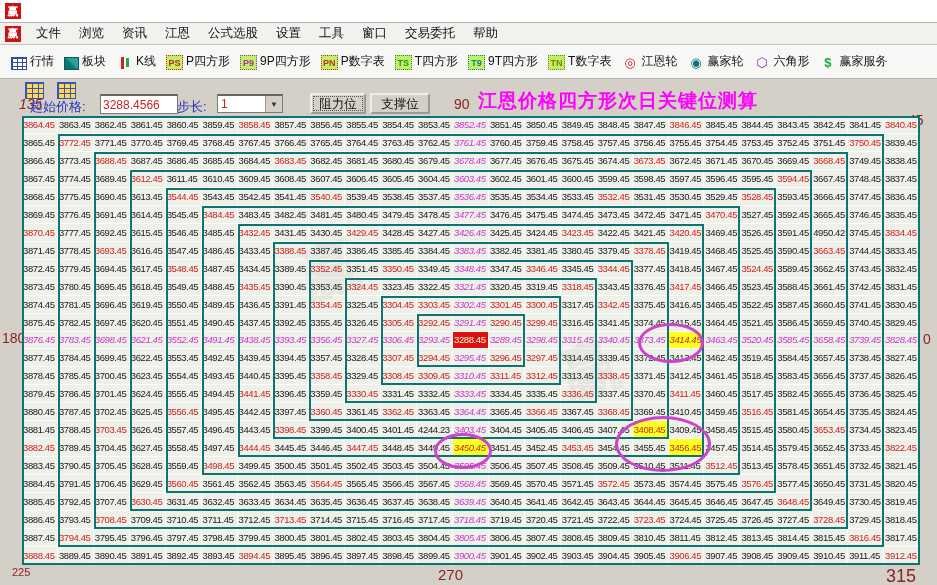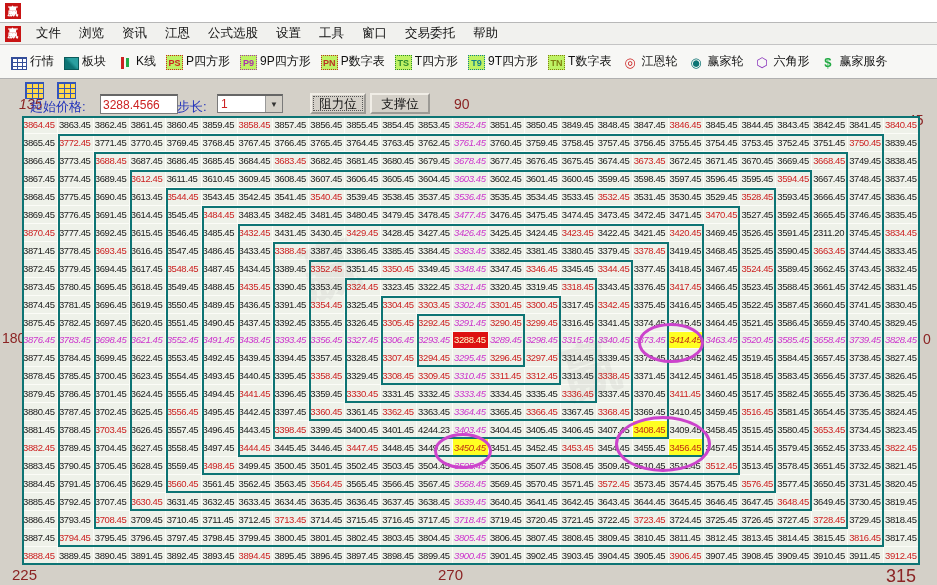--- a/index.html
+++ b/index.html
@@ -144,25 +144,26 @@
   <span class="plabel" style="left:30px;top:98px;">起始价格:</span>
   <input id="start-price" value="3288.4566" style="">
   <span class="plabel" style="left:177px;top:98px;">步长:</span>
   <div id="step-select">
     <span class="val">1</span>
     <span class="arrow">▼</span>
   </div>
   <button class="pbtn" id="btn-resist">阻力位</button>
   <button class="pbtn" id="btn-support">支撑位</button>
   <span class="alabel" style="left:454px;top:96px;">90</span>
+  <span id="heading">江恩价格四方形次日关键位测算</span>
   <span class="alabel" style="left:908px;top:112px;">45</span>
 
   <span class="alabel" style="left:2px;top:330px;">180</span>
   <span class="alabel" style="left:923px;top:331px;">0</span>
-  <span class="alabel" style="left:12px;top:566px;font-size:15px;">225</span>
+  <span class="alabel" style="left:12px;top:566px;font-size:11px;">225</span>
   <span class="alabel" style="left:438px;top:566px;font-size:15px;">270</span>
   <span class="alabel" style="left:886px;top:566px;font-size:18px;">315</span>
 
   <div id="grid">
       <div class="cell angle">3864.45</div>
       <div class="cell">3863.45</div>
       <div class="cell">3862.45</div>
       <div class="cell">3861.45</div>
       <div class="cell">3860.45</div>
       <div class="cell">3859.45</div>
@@ -325,21 +326,21 @@
       <div class="cell cross">3426.45</div>
       <div class="cell">3425.45</div>
       <div class="cell">3424.45</div>
       <div class="cell angle">3423.45</div>
       <div class="cell">3422.45</div>
       <div class="cell">3421.45</div>
       <div class="cell angle">3420.45</div>
       <div class="cell">3469.45</div>
       <div class="cell">3526.45</div>
       <div class="cell">3591.45</div>
-      <div class="cell">2311.20</div>
+      <div class="cell">4950.42</div>
       <div class="cell">3745.45</div>
       <div class="cell angle">3834.45</div>
       <div class="cell">3871.45</div>
       <div class="cell">3778.45</div>
       <div class="cell angle">3693.45</div>
       <div class="cell">3616.45</div>
       <div class="cell">3547.45</div>
       <div class="cell">3486.45</div>
       <div class="cell">3433.45</div>
       <div class="cell angle">3388.45</div>

